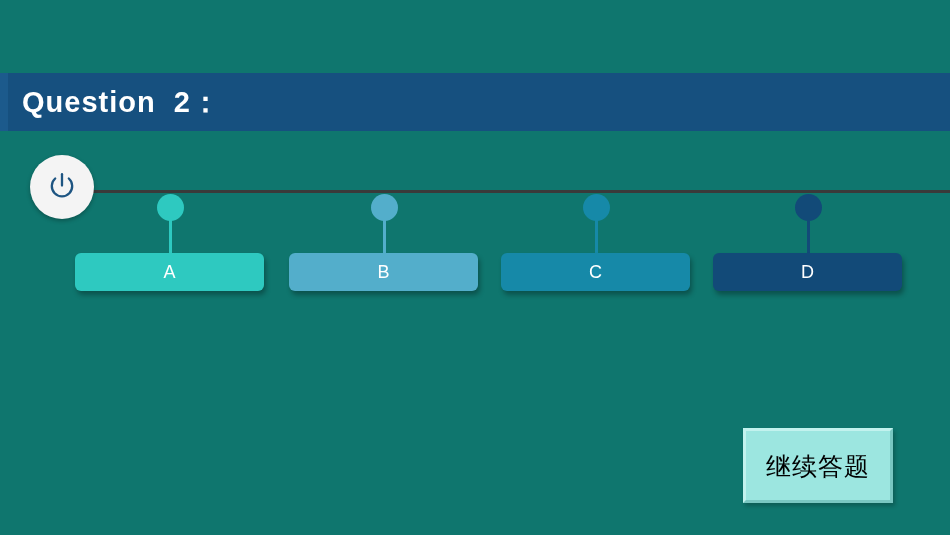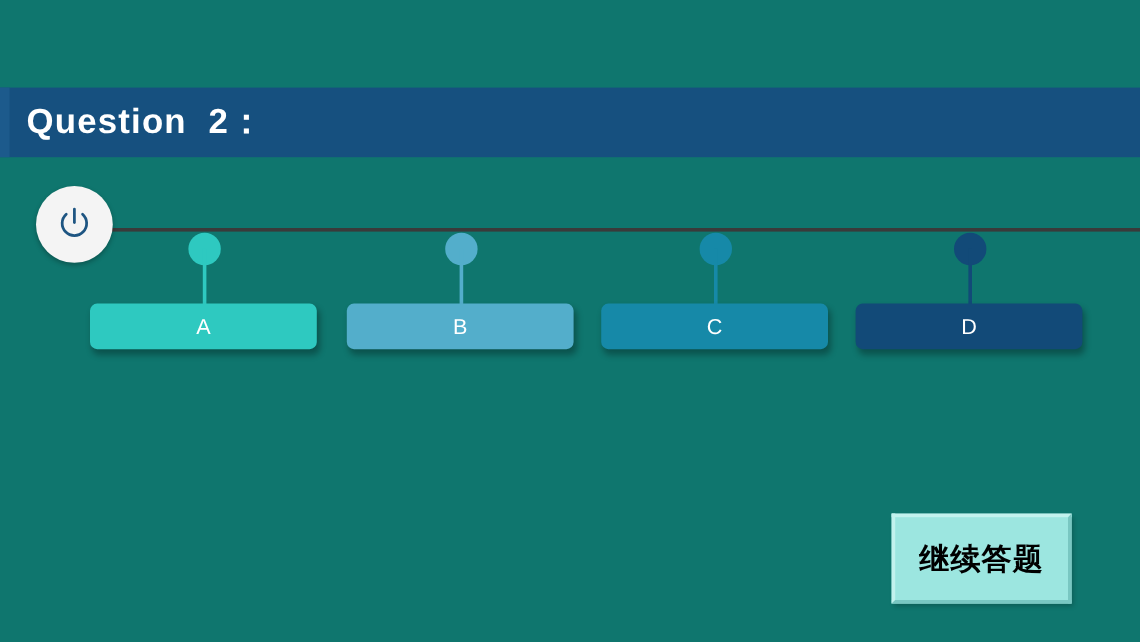--- a/index.html
+++ b/index.html
@@ -138,21 +138,21 @@
     border-right: 3px solid #79c7c2;
     border-bottom: 3px solid #79c7c2;
     box-shadow: 2px 3px 4px rgba(0,0,0,0.22);
     display: flex;
     align-items: center;
     justify-content: center;
     cursor: pointer;
   }
   .continue-label {
     font-size: 25px;
-    font-weight: bold;
+    font-weight: normal;
     color: #000000;
     letter-spacing: 1px;
     line-height: 28px;
   }
 </style>
 </head>
 <body>
 
 <div class="slide">
 

